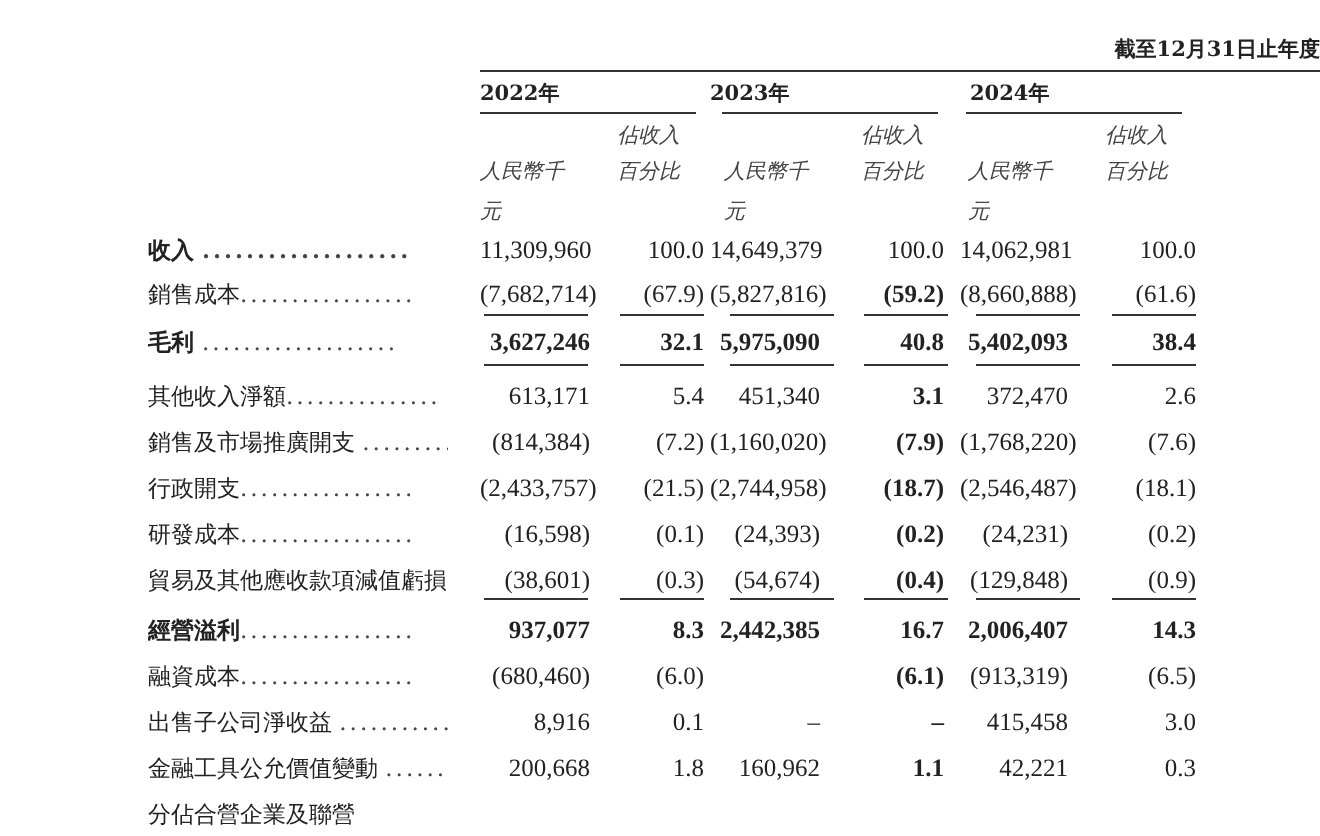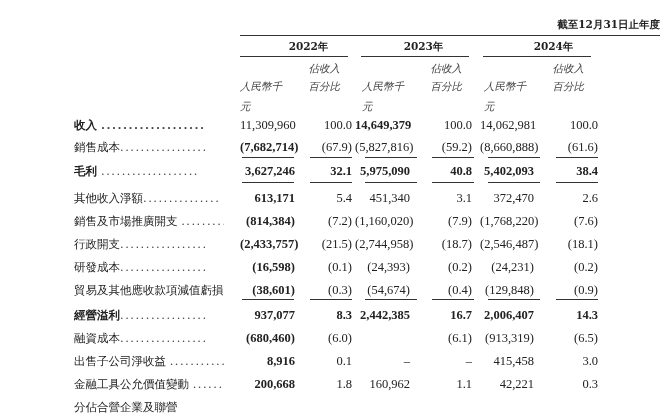--- a/index.html
+++ b/index.html
@@ -9,41 +9,41 @@
     color: #222222;
   }
   .hdr-period {
     position: absolute; left: 240px; width: 420px; top: 18px;
     text-align: right; font-size: 10.5px; font-weight: bold; color: #222;
     letter-spacing: 0px;
   }
   .hline { position: absolute; height: 0; border-top: 1px solid #333; }
   .year {
     position: absolute; top: 40px; font-size: 10.5px; font-weight: bold;
-    text-align: center; color: #222;
+    text-align: left; color: #222;
   }
   .sub {
     position: absolute; font-size: 10.5px; font-style: italic; color: #444;
     text-align: right; line-height: 20px;
   }
   .row { position: absolute; left: 0; width: 660px; height: 22px; }
   .label {
     position: absolute; left: 74px; width: 150px; font-size: 11.5px;
     white-space: nowrap; overflow: hidden; line-height: 22px; color: #222;
   }
   .label .dots { color: #444; letter-spacing: 1.5px; }
   .cell {
     position: absolute; font-family: "Liberation Serif", "DejaVu Serif", serif;
     font-size: 12.5px; line-height: 22px; text-align: right; color: #222;
   }
   .bold .cell, .bold .label { font-weight: bold; }
-  .c1 { left: 240px; width: 55px; font-weight: bold; }
+  .c1 { left: 240px; width: 55px; }
   .c2 { left: 300px; width: 52px; }
   .c3 { left: 355px; width: 55px; }
-  .c4 { left: 415px; width: 57px; }
+  .c4 { left: 415px; width: 57px; font-weight: bold; }
   .c5 { left: 480px; width: 54px; }
   .c6 { left: 540px; width: 58px; }
   .uline { position: absolute; border-top: 1px solid #333; height: 0; }
 </style>
 </head>
 <body>
 
 <div class="hdr-period">截至12月31日止年度</div>
 <div class="hline" style="left:240px; width:420px; top:35px;"></div>
 
@@ -64,21 +64,21 @@
 <div class="sub" style="left:422px; width:40px; top:76px;">百分比</div>
 
 <div class="sub" style="left:484px; width:50px; top:76px; text-align:left;">人民幣千元</div>
 <div class="sub" style="left:544px; width:40px; top:58px;">佔收入</div>
 <div class="sub" style="left:544px; width:40px; top:76px;">百分比</div>
 
 <div class="row bold" style="top:114px;">
   <div class="label"><span>收入</span> <span class="dots">...................</span></div>
   <div class="cell c1" style="font-weight:normal">11,309,960</div>
   <div class="cell c2" style="font-weight:normal">100.0</div>
-  <div class="cell c3" style="font-weight:bold">14,649,379</div>
+  <div class="cell c3" style="font-weight:normal">14,649,379</div>
   <div class="cell c4" style="font-weight:normal">100.0</div>
   <div class="cell c5" style="font-weight:normal">14,062,981</div>
   <div class="cell c6" style="font-weight:normal">100.0</div>
 </div>
 
 <div class="row" style="top:136px;">
   <div class="label"><span>銷售成本</span><span class="dots">.................</span></div>
   <div class="cell c1">(7,682,714)</div>
   <div class="cell c2">(67.9)</div>
   <div class="cell c3">(5,827,816)</div>

